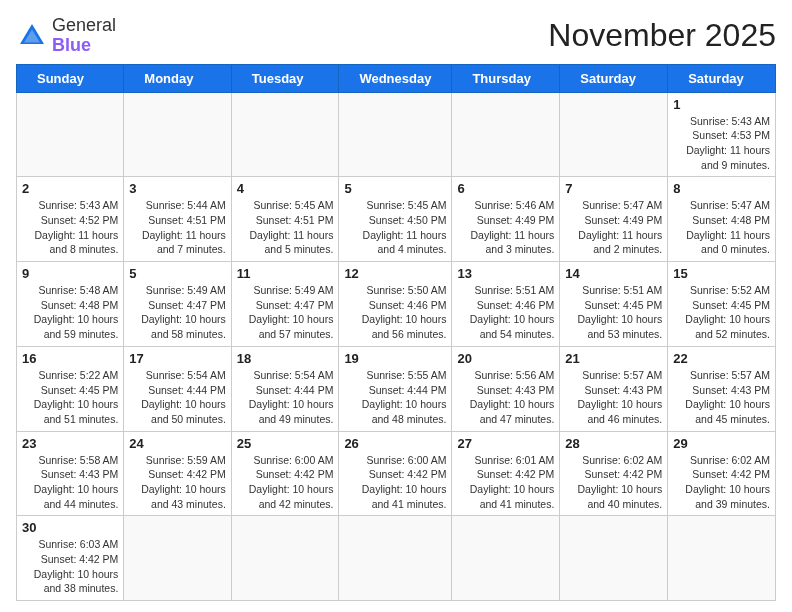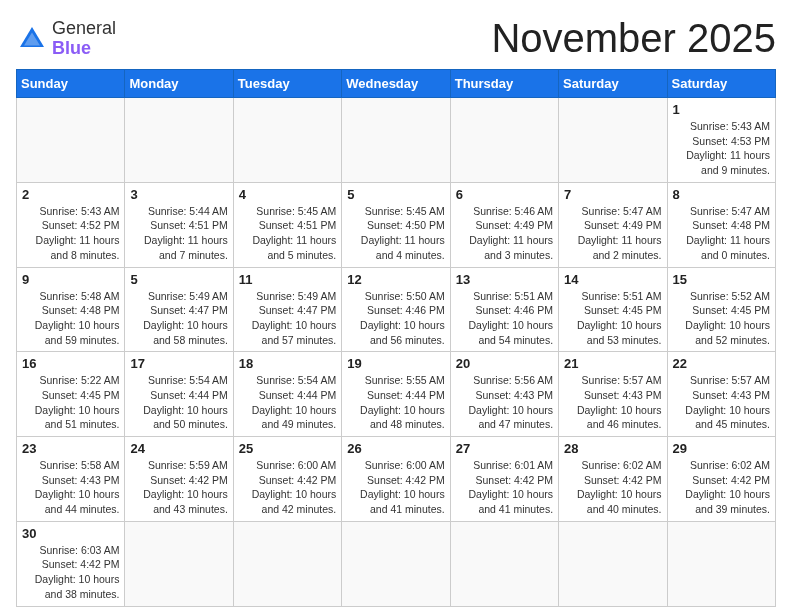--- a/index.html
+++ b/index.html
@@ -34,39 +34,39 @@
     }
     .logo-text .blue { color: #8b5cf6; font-weight: bold; }
     .logo-icon {
       width: 32px;
       height: 32px;
     }
     .title-section {
       text-align: right;
     }
     .month-title {
-      font-size: 40px;
+      font-size: 32px;
       font-weight: normal;
       color: #222;
     }
     .location {
       font-size: 14px;
       color: #555;
     }
     .calendar {
       width: 100%;
       border-collapse: collapse;
       border: 1px solid #ccc;
     }
     .calendar th {
       background: #1a73e8;
       color: #fff;
       font-size: 13px;
       font-weight: bold;
-      padding: 6px 4px;
+      padding: 6px 20px;
       text-align: left;
       border: 1px solid #1565c0;
     }
     .calendar td {
       width: calc(100% / 7);
       vertical-align: top;
       border: 1px solid #ccc;
       padding: 4px 5px;
       font-size: 11px;
       color: #333;

